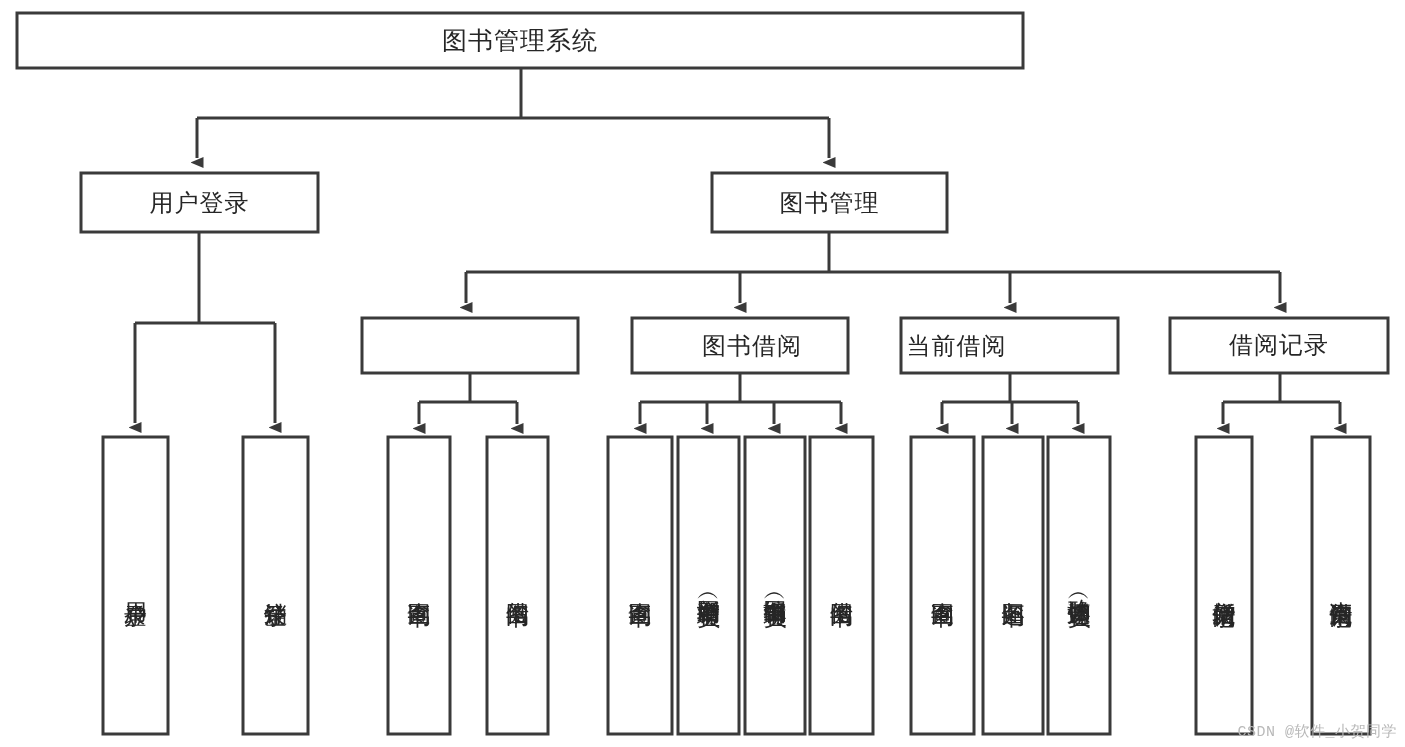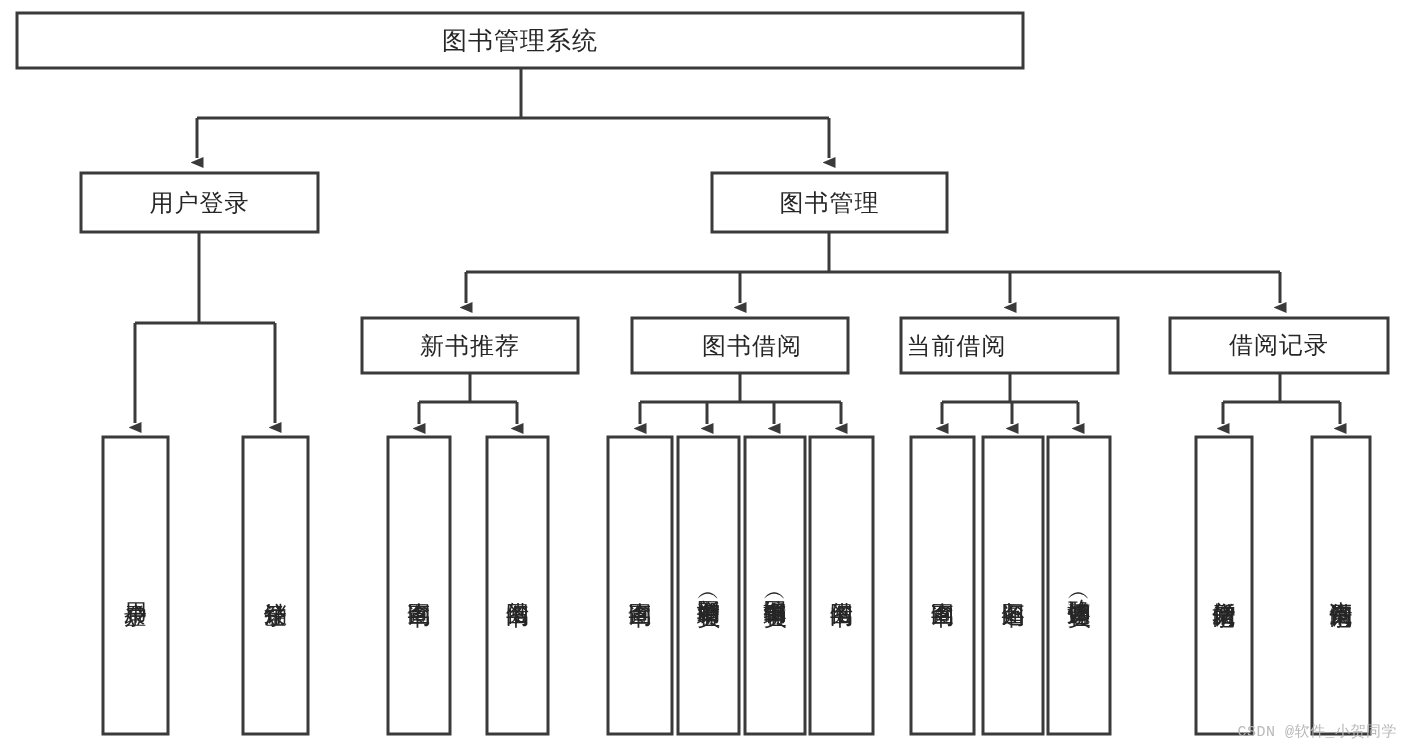--- a/index.html
+++ b/index.html
@@ -167,21 +167,20 @@
       <rect class="node-box" x="1196" y="437" width="56" height="297"></rect>
       <rect class="node-box" x="1312" y="437" width="58" height="297"></rect>
     </g>
   </svg>
 
   <div class="hlabel-wrap title-label" style="left:17px; top:13px; width:1006px; height:55px;">图书管理系统</div>
 
   <div class="hlabel-wrap" style="left:81px; top:173px; width:237px; height:59px;">用户登录</div>
   <div class="hlabel-wrap" style="left:712px; top:173px; width:235px; height:59px;border-radius:28px;">图书管理</div>
 
-  <div class="hlabel-wrap" style="left:362px; top:318px; width:216px; height:55px;">新书推荐</div>
   <div class="hlabel-wrap" style="left:632px; top:318px; width:240px; height:55px;">图书借阅</div>
   <div class="hlabel-wrap" style="left:848px; top:318px; width:217px; height:55px;">当前借阅</div>
   <div class="hlabel-wrap" style="left:1170px; top:318px; width:218px; height:53px;text-align:right;">借阅记录</div>
 
   <div class="vlabel-wrap" style="left:103px; top:437px; width:65px; height:297px;">用户登录</div>
   <div class="vlabel-wrap" style="left:243px; top:437px; width:65px; height:297px;">注销登录</div>
 
   <div class="vlabel-wrap" style="left:388px; top:437px; width:62px; height:297px;">查询图书</div>
   <div class="vlabel-wrap" style="left:487px; top:437px; width:61px; height:297px;">借阅图书</div>
 

